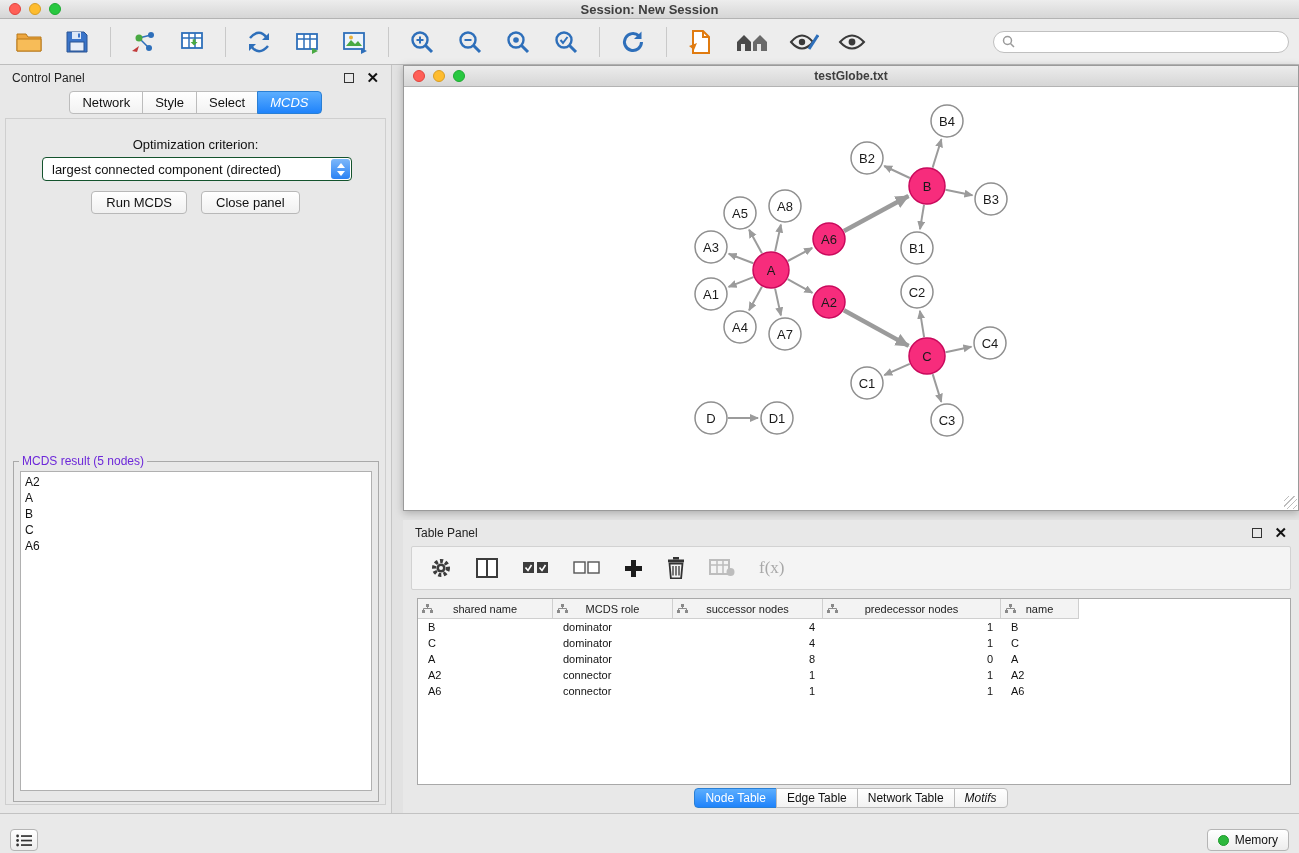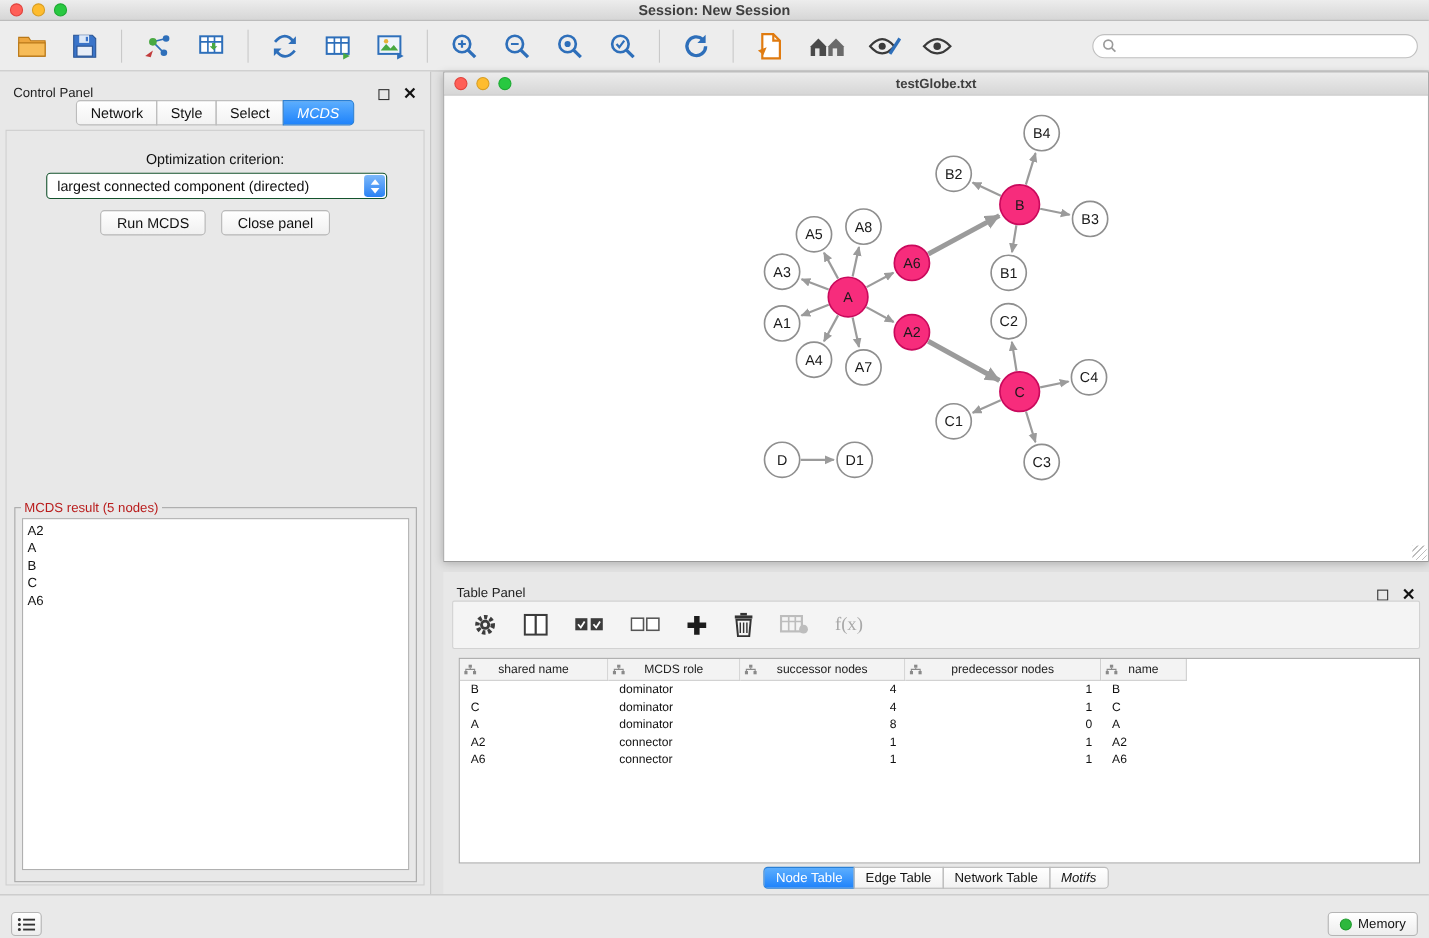--- a/index.html
+++ b/index.html
@@ -22,21 +22,21 @@
     border-bottom:1px solid #bdbdbd; display:flex; align-items:center; padding:0 10px; gap:10px; }
   .tbtn { width:38px; height:38px; display:flex; align-items:center; justify-content:center; border-radius:4px; }
   .tsep { width:1px; height:30px; background:#c9c9c9; margin:0 4px; }
   .search { margin-left:auto; width:296px; height:22px; border:1px solid #c0c0c0; border-radius:11px;
     background:#fff; display:flex; align-items:center; padding:0 8px; gap:5px; }
   .search input { border:none; outline:none; flex:1; font-size:12px; background:transparent; font-family:"Liberation Sans",sans-serif; }
 
   
   .control-panel { position:absolute; left:0; top:65px; width:392px; height:748px;
     background:#e8e8e8; border-right:1px solid #c5c5c5; }
-  .panel-header { height:26px; display:flex; align-items:flex-end; padding:0 12px; font-size:12px; color:#222; }
+  .panel-header { height:26px; display:flex; align-items:center; padding:0 12px; font-size:12px; color:#222; }
   .panel-header .ph-title { flex:1; }
   .ph-float { width:10px; height:10px; border:1.5px solid #333; margin-right:12px; }
   .ph-close { font-size:15px; font-weight:bold; color:#111; line-height:10px; }
   .seg-tabs { display:flex; justify-content:center; position:relative; z-index:2; }
   .seg-tab { border:1px solid #bcbcbc; background:linear-gradient(#ffffff,#f2f2f2); padding:3px 12px;
     font-size:13px; margin-left:-1px; color:#111; white-space:nowrap; }
   .seg-tab:first-child { border-radius:4px 0 0 4px; margin-left:0; }
   .seg-tab:last-child { border-radius:0 4px 4px 0;font-style:italic; }
   .seg-tab.selected { background:linear-gradient(#5caefe,#1f83fb); color:#fff; border-color:#2a7fd4; }
   .cp-body { position:absolute; left:5px; right:5px; top:53px; bottom:8px; border:1px solid #cfcfcf; }
@@ -48,21 +48,21 @@
   .spin { position:absolute; right:1px; top:1px; bottom:1px; width:19px; border-radius:3px;
     background:linear-gradient(#7db8fa,#2a82f4); display:flex; flex-direction:column; align-items:center;
     justify-content:center; gap:3px; }
   .spin .up { width:0; height:0; border-left:4px solid transparent; border-right:4px solid transparent; border-bottom:5px solid #fff; }
   .spin .down { width:0; height:0; border-left:4px solid transparent; border-right:4px solid transparent; border-top:5px solid #fff; }
   .btn-row { position:absolute; left:0; right:0; top:126px; display:flex; justify-content:center; gap:14px; }
   .btn { font-family:"Liberation Sans",sans-serif; font-size:13px; padding:3px 14px; border:1px solid #b8b8b8;
     border-radius:4px; background:linear-gradient(#ffffff,#f0f0f0); color:#111; }
   .mcds-fieldset { position:absolute; left:13px; width:366px; top:389px; height:348px;
     border:1px solid #a9a9a9; }
-  .mcds-fieldset legend { font-size:12px; margin-left:5px; padding:0 3px; color:#b91c1c; }
+  .mcds-fieldset legend { font-size:12px; margin-left:5px; padding:0 3px; color:#6d28d9; }
   .result-list { position:absolute; left:6px; right:6px; top:3px; bottom:10px; background:#fff;
     border:1px solid #b0b0b0; overflow:auto; padding:2px 0 0 4px; }
   .result-item { font-size:12px; line-height:16px; }
 
   
   .network-window { position:absolute; left:403px; top:65px; width:896px; height:446px;
     border:1px solid #9a9a9a; box-shadow:0 2px 8px rgba(0,0,0,.25); background:#fff; }
   .net-titlebar { height:21px; background:linear-gradient(#ececec,#d6d6d6); border-bottom:1px solid #b3b3b3;
     position:relative; display:flex; align-items:center; }
   .net-titlebar .lights { top:4px; }

